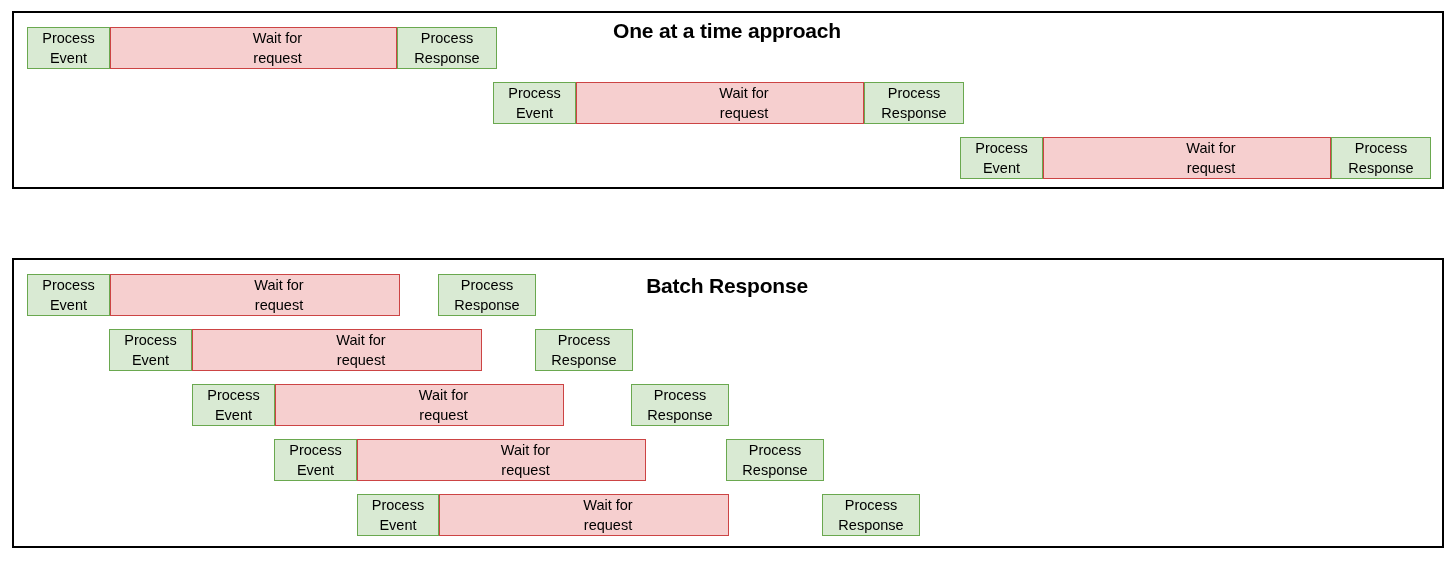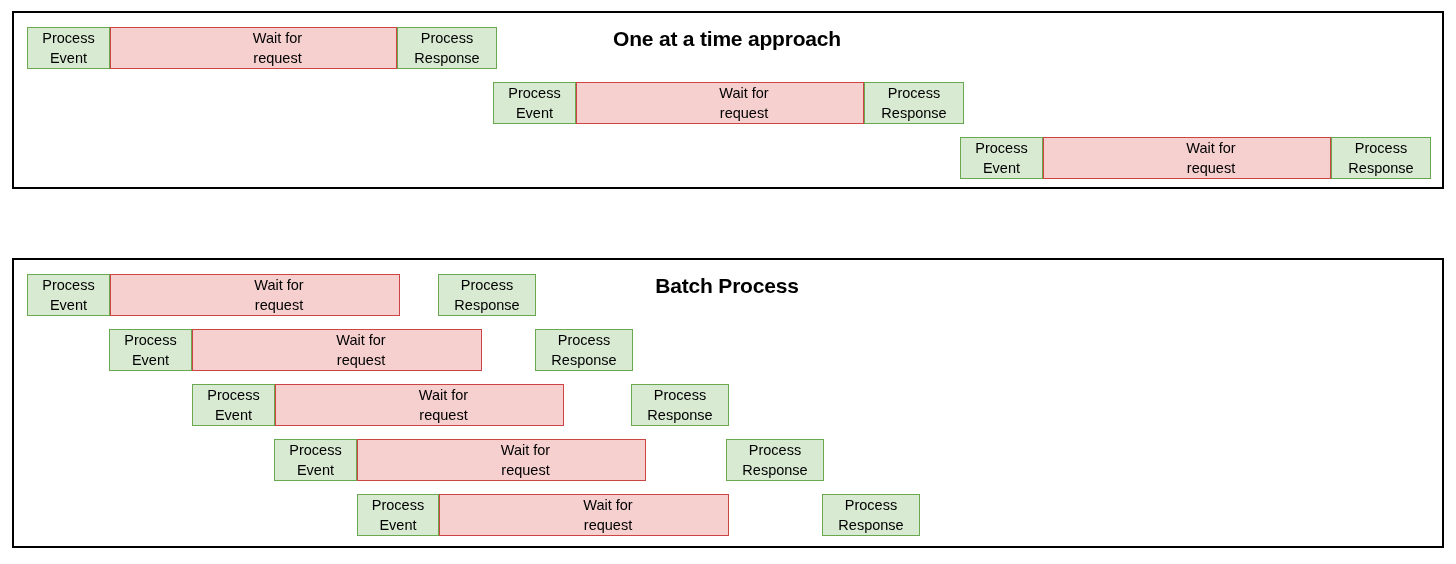--- a/index.html
+++ b/index.html
@@ -64,21 +64,21 @@
   }
   .seg .l1, .seg .l2 {
     display: block;
   }
 </style>
 </head>
 <body>
 
 <div class="canvas" id="canvas">
     <div class="panel" style="left: 12px; top: 11px; width: 1432px; height: 178px;"></div>
-    <div class="panel-title" style="left: 727px; top: 27px;">One at a time approach</div>
+    <div class="panel-title" style="left: 727px; top: 19px;">One at a time approach</div>
     <div class="timeline-row" style="left: 0px; top: 27px; width: 1456px;">
       <div class="seg green" style="left: 27px; width: 83px;">
         <span class="l1">Process</span>
         <span class="l2">Event</span>
       </div>
       <div class="seg pink" style="left: 110px; width: 287px;">
         <span class="l1">Wait for</span>
         <span class="l2">request</span>
       </div>
       <div class="seg green" style="left: 397px; width: 100px;">
@@ -108,21 +108,21 @@
       <div class="seg pink" style="left: 1043px; width: 288px;">
         <span class="l1">Wait for</span>
         <span class="l2">request</span>
       </div>
       <div class="seg green" style="left: 1331px; width: 100px;">
         <span class="l1">Process</span>
         <span class="l2">Response</span>
       </div>
     </div>
     <div class="panel" style="left: 12px; top: 258px; width: 1432px; height: 290px;"></div>
-    <div class="panel-title" style="left: 727px; top: 274px;">Batch Process</div>
+    <div class="panel-title" style="left: 727px; top: 274px;">Batch Response</div>
     <div class="timeline-row" style="left: 0px; top: 274px; width: 1456px;">
       <div class="seg green" style="left: 27px; width: 83px;">
         <span class="l1">Process</span>
         <span class="l2">Event</span>
       </div>
       <div class="seg pink" style="left: 110px; width: 290px;">
         <span class="l1">Wait for</span>
         <span class="l2">request</span>
       </div>
       <div class="seg green" style="left: 438px; width: 98px;">

